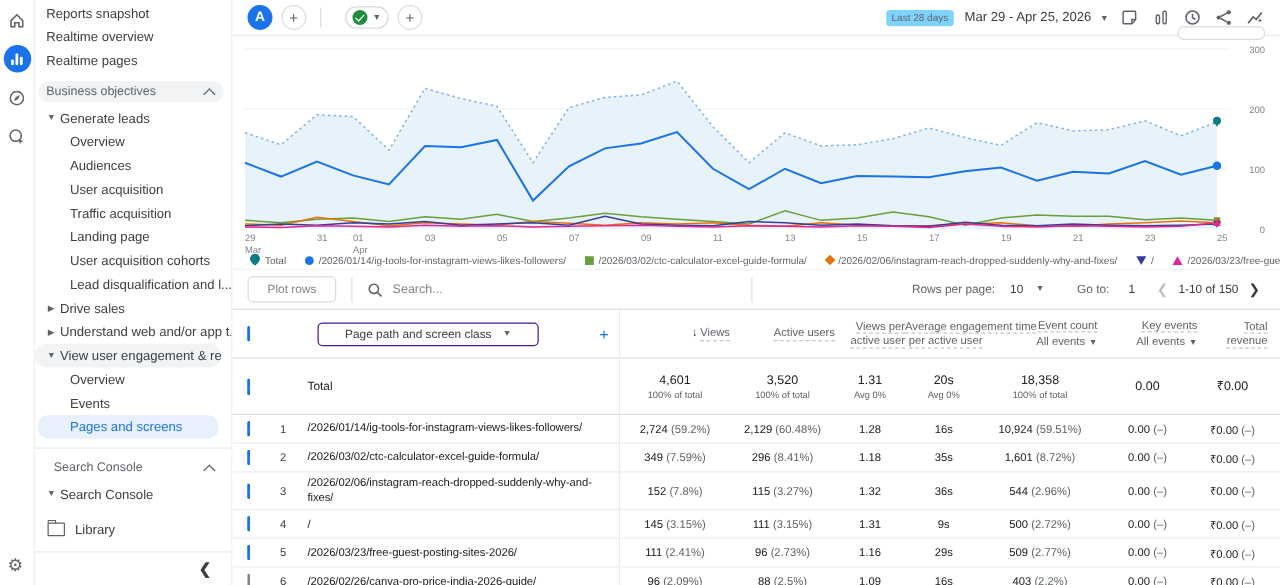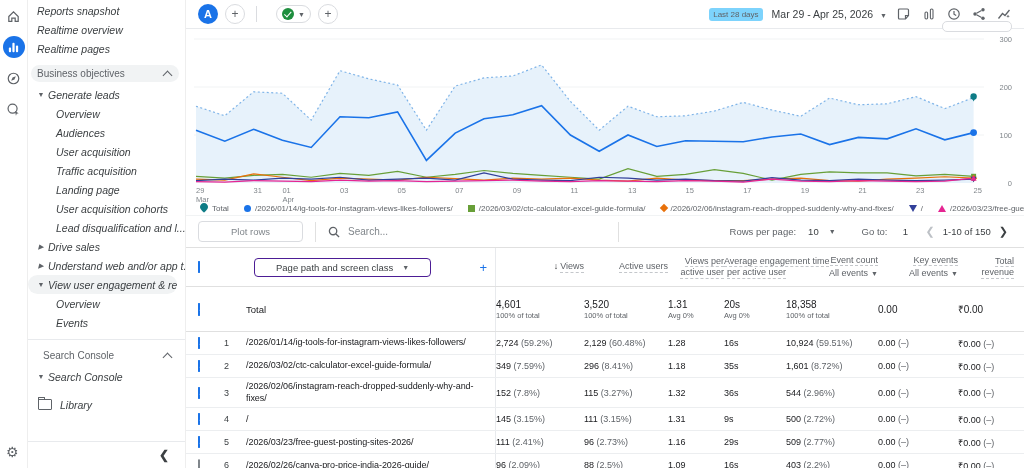--- a/index.html
+++ b/index.html
@@ -7,21 +7,21 @@
        font-family:"Liberation Sans",sans-serif;color:#202124;position:relative;}
   
   .rail{position:absolute;left:0;top:0;width:28px;height:468px;background:#fff;
         border-right:1px solid #eeeeee;display:flex;flex-direction:column;align-items:center;padding-top:5px;box-sizing:border-box;}
   .rail .ric{width:22px;height:22px;display:flex;align-items:center;justify-content:center;margin-bottom:9px;cursor:pointer;}
   .rail .ric.active{background:#1a73e8;border-radius:50%;}
   .rail .gear{position:absolute;bottom:8px;left:6px;font-size:14px;color:#5f6368;cursor:pointer;}
   
   .sidebar{position:absolute;left:28px;top:0;width:158px;height:468px;background:#fff;
            border-right:1px solid #eeeeee;box-sizing:border-box;padding-top:1px;font-size:10.5px;color:#3c4043;}
-  .nav-item{height:19px;display:flex;align-items:center;cursor:pointer;white-space:nowrap;overflow:hidden;font-style:italic;}
+  .nav-item{height:19px;display:flex;align-items:center;cursor:pointer;white-space:nowrap;overflow:hidden;}
   .nav-item.l1{padding-left:9px;}
   .nav-item.l2{padding-left:28px;}
   .nav-item .arr{width:14px;font-size:7px;color:#5f6368;display:inline-block;text-align:center;flex:0 0 14px;}
   .nav-item.parent{padding-left:6px;}
   .nav-section{margin:7px 6px 3px 12px;padding:3px 8px 3px 3px;display:flex;align-items:center;color:#5f6368;font-size:10px;}
   .nav-section.pillbg{background:#f1f3f4;border-radius:12px;margin-left:3px;padding-left:6px;}
   .nav-section .chev{margin-left:auto;width:6px;height:6px;border-right:1.4px solid #5f6368;border-bottom:1.4px solid #5f6368;
                      transform:rotate(-135deg);margin-top:3px;}
   .nav-item.selected{background:#e8f0fe;color:#1a73e8;border-radius:13px;margin-right:10px;margin-left:2px;padding-left:26px;}
   .nav-item.hilite{background:#f1f3f4;border-radius:13px;margin-right:8px;}
@@ -53,21 +53,21 @@
   .legend{display:flex;align-items:center;gap:15px;padding:3px 0 0 14px;font-size:8px;color:#5f6368;white-space:nowrap;overflow:hidden;}
   .lg{display:flex;align-items:center;gap:4px;}
   .mk{display:inline-block;}
   .mk.circle{width:7px;height:7px;border-radius:50%;}
   .mk.square{width:7px;height:7px;}
   .mk.diamond{width:6px;height:6px;transform:rotate(45deg);}
   .mk.tri-down{width:0;height:0;border-left:4px solid transparent;border-right:4px solid transparent;border-top:7px solid currentColor;}
   .mk.tri-up{width:0;height:0;border-left:4px solid transparent;border-right:4px solid transparent;border-bottom:7px solid currentColor;}
   
   .controls{height:31px;border-top:1px solid #f1f3f4;border-bottom:1px solid #e0e0e0;display:flex;align-items:center;padding:0 14px 0 12px;}
-  .plot-btn{border:1px solid #dadce0;border-radius:4px;color:#80868b;font-size:9.5px;padding:4px 32px;background:#fff;cursor:pointer;}
+  .plot-btn{border:1px solid #dadce0;border-radius:4px;color:#80868b;font-size:9.5px;padding:4px 15px;background:#fff;cursor:pointer;}
   .cdiv{width:1px;height:20px;background:#e0e0e0;margin:0 12px;}
   .search-box{display:flex;align-items:center;gap:6px;flex:0 0 auto;}
   .search-box input{border:none;outline:none;font-size:10px;color:#3c4043;width:170px;font-family:"Liberation Sans",sans-serif;}
   .search-box input::placeholder{color:#80868b;}
   .ctrl-right{margin-left:auto;display:flex;align-items:center;font-size:9.5px;color:#5f6368;gap:6px;}
   .ctrl-right .num{color:#3c4043;margin-left:6px;}
   .goto-input{width:20px;border:none;font-size:9.5px;color:#3c4043;text-align:center;font-family:"Liberation Sans",sans-serif;outline:none;}
   .pgchev{font-size:11px;cursor:pointer;padding:0 2px;}
   .pgchev.dis{color:#bdc1c6;cursor:default;}
   .pgchev.en{color:#3c4043;}
@@ -84,21 +84,21 @@
   .add-col{color:#1a73e8;font-size:13px;margin-left:auto;margin-right:8px;cursor:pointer;}
   .cb{width:13px;height:13px;border:1.5px solid #80868b;border-radius:2px;box-sizing:border-box;position:relative;cursor:pointer;background:#fff;}
   .cb.on{background:#1a73e8;border-color:#1a73e8;}
   .cb.on::after{content:"";position:absolute;left:3px;top:0px;width:4px;height:7.5px;border:solid #fff;border-width:0 1.7px 1.7px 0;transform:rotate(40deg);}
   .cb.ind{background:#1a73e8;border-color:#1a73e8;}
   .cb.ind::after{content:"";position:absolute;left:2px;top:4.5px;width:6.5px;height:1.8px;background:#fff;}
   .trow{border-bottom:1px solid #eceef0;font-size:9px;}
   .trow .pathcell{border-right:1px solid #e8eaed;align-self:stretch;display:flex;align-items:center;}
   .trow .path{font-size:9px;color:#202124;letter-spacing:-0.05px;word-break:break-word;line-height:1.3;padding-right:10px;}
   .trow .rownum{color:#3c4043;text-align:left;}
-  .cell{text-align:left;white-space:nowrap;}
+  .cell{text-align:center;white-space:nowrap;}
   .cell .pct{color:#5f6368;}
   .total-row{height:44px;border-bottom:1px solid #e0e0e0;font-size:10px;}
   .total-row .cell{line-height:1.3;}
   .total-row .sub{font-size:7.5px;color:#5f6368;}
   .total-label{font-size:9.5px;color:#202124;}
   .dr{min-height:22px;}
   .dr>*{padding-top:3px;padding-bottom:3px;}
 </style>
 </head>
 <body>
@@ -146,20 +146,21 @@
       <div class="nav-item l2">User acquisition</div>
       <div class="nav-item l2">Traffic acquisition</div>
       <div class="nav-item l2">Landing page</div>
       <div class="nav-item l2">User acquisition cohorts</div>
       <div class="nav-item l2">Lead disqualification and l...</div>
       <div class="nav-item parent"><span class="arr">▶</span>Drive sales</div>
       <div class="nav-item parent"><span class="arr">▶</span>Understand web and/or app t...</div>
       <div class="nav-item parent hilite"><span class="arr">▼</span>View user engagement &amp; rete...</div>
       <div class="nav-item l2">Overview</div>
       <div class="nav-item l2">Events</div>
+      <div class="nav-item l2 selected">Pages and screens</div>
       <div class="nav-div"></div>
       <div class="nav-section">
         <span>Search Console</span>
         <span class="chev"></span>
       </div>
       <div class="nav-item parent"><span class="arr">▼</span>Search Console</div>
       <div style="height: 9px;"></div>
       <div class="nav-item l1"><span class="lib-icon"></span>Library</div>
     </div>
   <div class="side-bottom">

